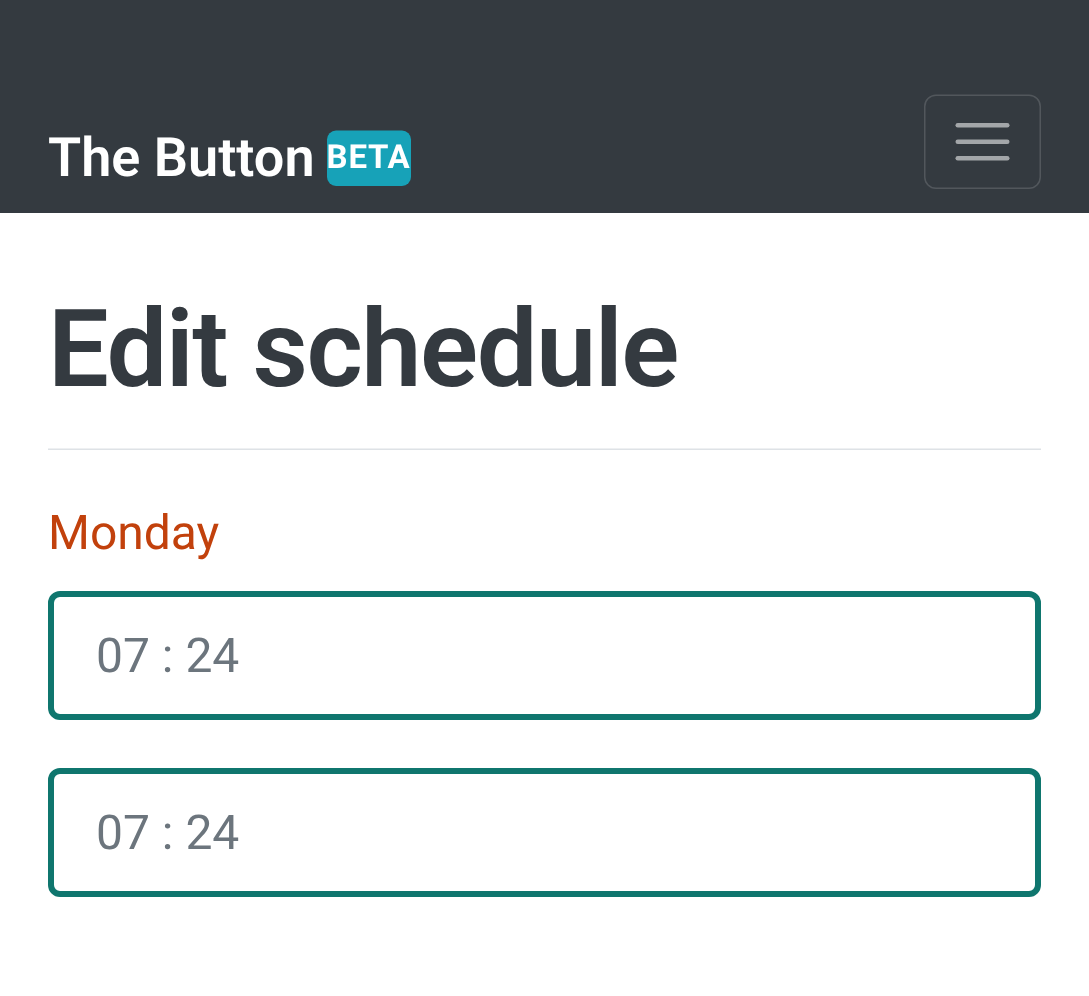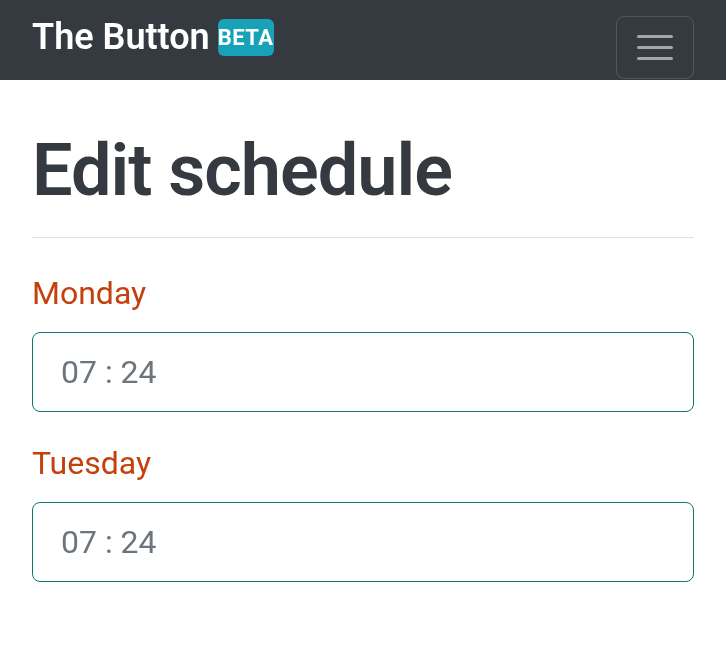--- a/index.html
+++ b/index.html
@@ -14,22 +14,22 @@
       width: 726px;
       height: 664px;
       overflow: hidden;
     }
     
     .navbar {
       background: #343a40;
       padding: 16px 32px;
       display: flex;
       justify-content: space-between;
-      align-items: flex-start;
-      height: 80px;
+      align-items: flex-end;
+      height: 142px;
     }
     
     .brand {
       display: flex;
       align-items: center;
       gap: 8px;
     }
     
     .brand-text {
       color: #ffffff;
@@ -95,21 +95,21 @@
       color: #c2410c;
       margin-bottom: 20px;
       font-weight: 400;
     }
     
     .time-input {
       width: 100%;
       padding: 20px 28px;
       font-size: 32px;
       color: #6c757d;
-      border: 1px solid #0f766e;
+      border: 4px solid #0f766e;
       border-radius: 8px;
       background: #ffffff;
       font-family: inherit;
     }
   </style>
 </head>
 <body>
 
 <nav class="navbar">
   <div class="brand">
@@ -126,16 +126,15 @@
 <div class="content">
   <h1 class="page-title">Edit schedule</h1>
   <hr class="divider">
 
   <div class="day-group">
     <div class="day-label">Monday</div>
     <input type="text" class="time-input" value="07 : 24" style="">
   </div>
 
   <div class="day-group">
-    <div class="day-label">Tuesday</div>
     <input type="text" class="time-input" value="07 : 24" style="">
   </div>
 </div>
 
 </body></html>

